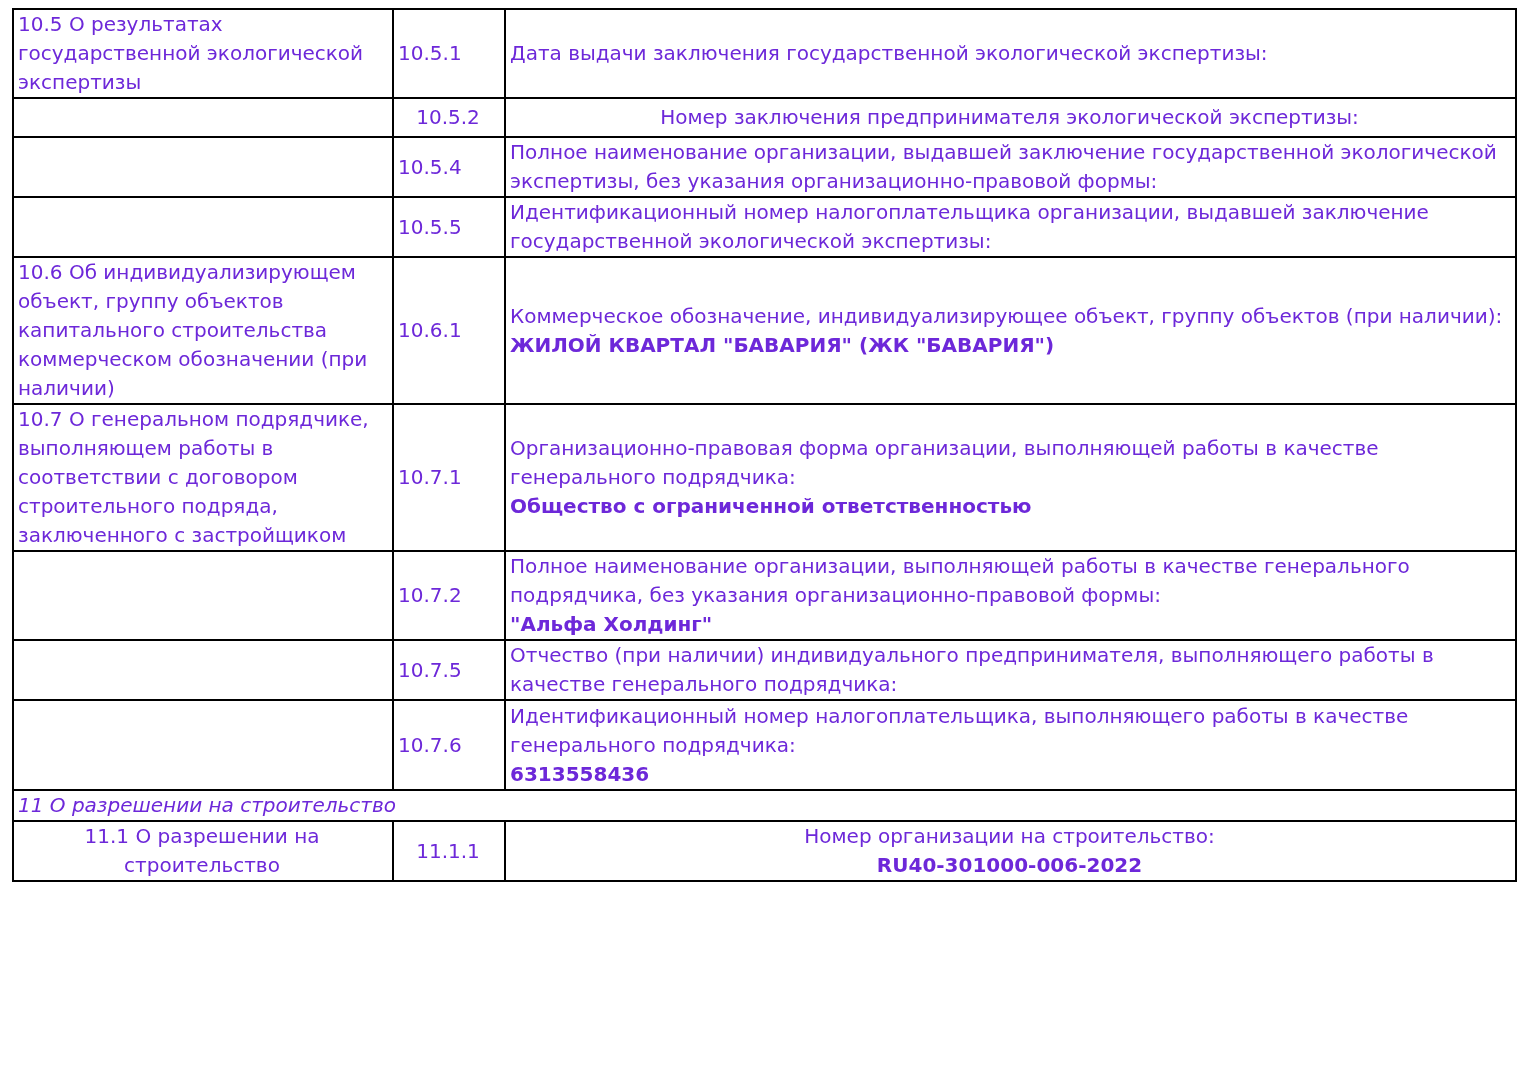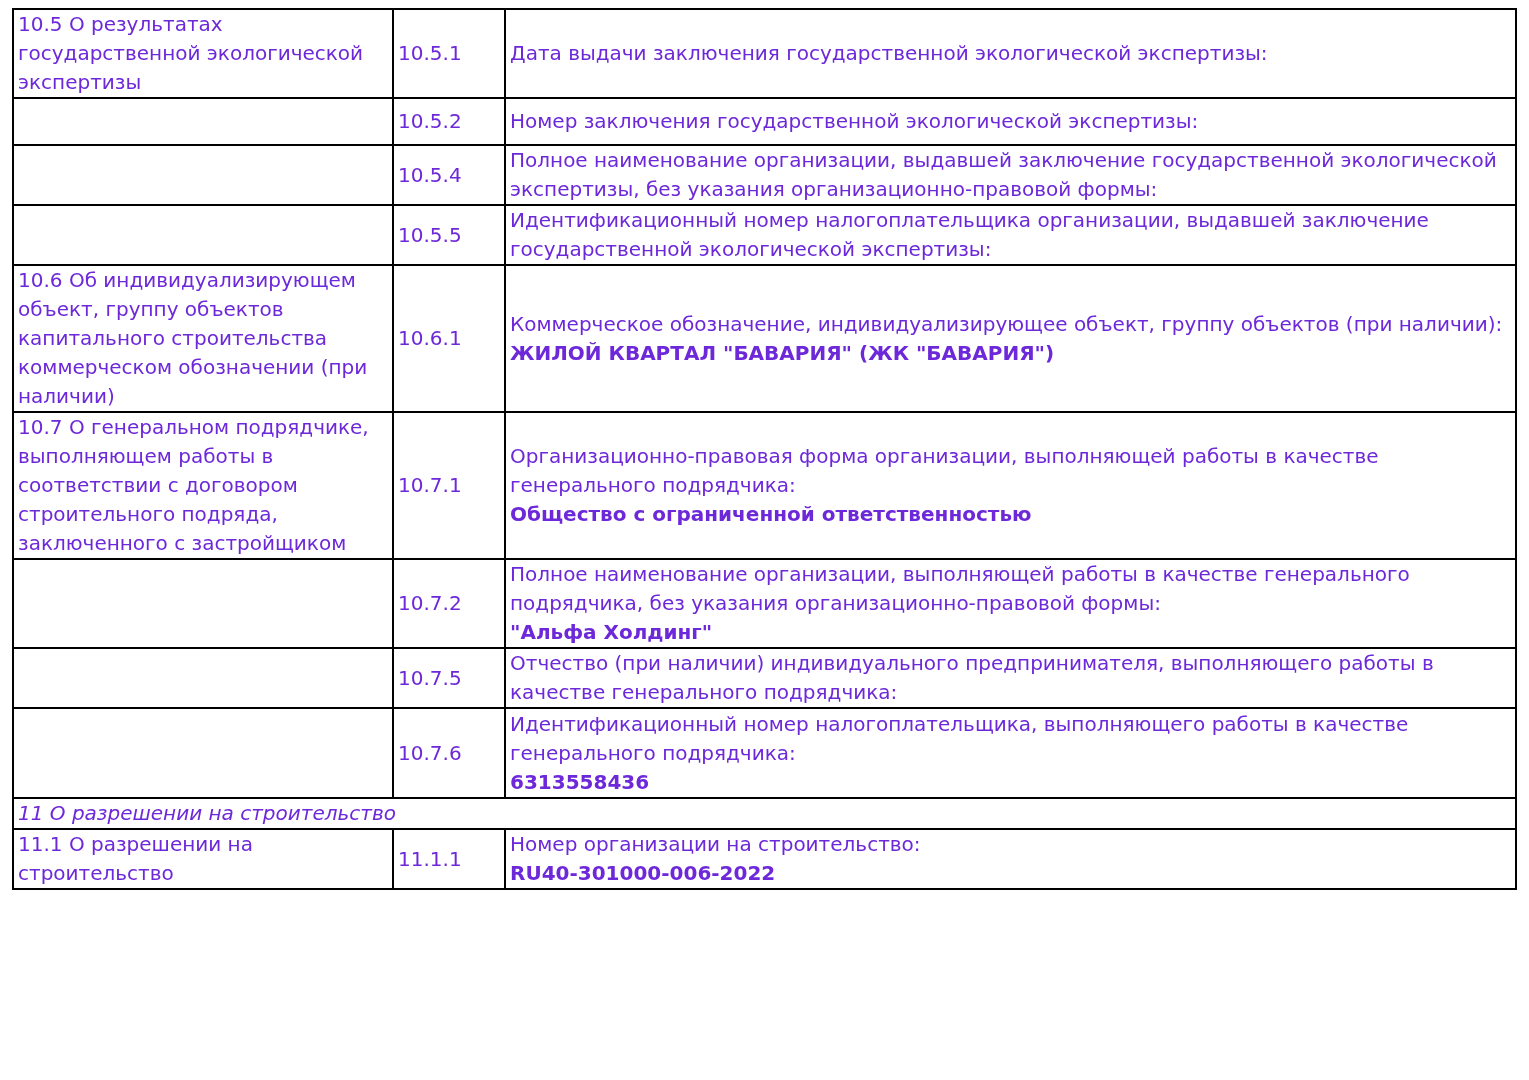--- a/index.html
+++ b/index.html
@@ -32,33 +32,33 @@
     word-wrap: break-word;
   }
   td.c1 { vertical-align: top; padding-top: 1px; }
   td.c2 { padding-left: 6px; }
   td.c3 { padding-left: 5px; }
   td.section-cell { padding-left: 4px; }
   .val { font-weight: bold; }
   .val:empty { display: none; }
   
   tr.r1  { height: 85px;  }
-  tr.r2  { height: 47px;  }
+  tr.r2  { height: 39px; text-align: center;  }
   tr.r3  { height: 56px;  }
   tr.r4  { height: 59px;  }
   tr.r5  { height: 56px;  }
   tr.r6  { height: 145px; border-radius: 11px; }
   tr.r7  { height: 138px; }
   tr.r8  { height: 84px;  }
   tr.r9  { height: 58px;  }
   tr.r10 { height: 58px;  }
   tr.r11 { height: 58px;  }
   tr.r12 { height: 90px;  }
   tr.r13 { height: 27px; font-style: italic;  }
-  tr.r14 { height: 58px;  }
+  tr.r14 { height: 58px; text-align: center;  }
 </style>
 </head>
 <body>
 
 <div class="page">
   <table class="decl">
     <colgroup>
       <col style="width:380px">
       <col style="width:112px">
       <col style="width:1011px">
@@ -71,21 +71,21 @@
       <td class="c3">
         <div>Дата выдачи заключения государственной экологической экспертизы:</div>
 
       </td>
     </tr>
 
     <tr class="r2">
       <td class="c1"><span></span></td>
       <td class="c2"><span>10.5.2</span></td>
       <td class="c3">
-        <div>Номер заключения государственной экологической экспертизы:</div>
+        <div>Номер заключения предпринимателя экологической экспертизы:</div>
 
       </td>
     </tr>
 
 
     <tr class="r4">
       <td class="c1"><span></span></td>
       <td class="c2"><span>10.5.4</span></td>
       <td class="c3">
         <div>Полное наименование организации, выдавшей заключение государственной экологической экспертизы, без указания организационно-правовой формы:</div>

